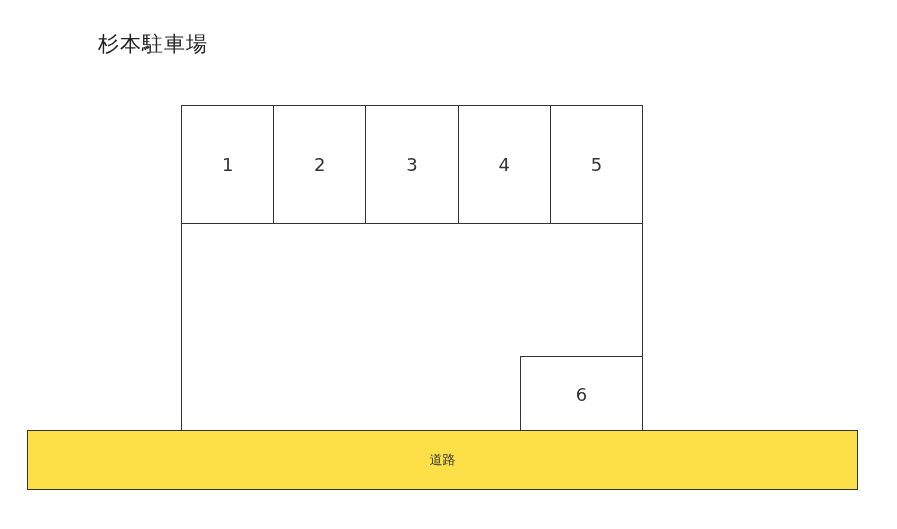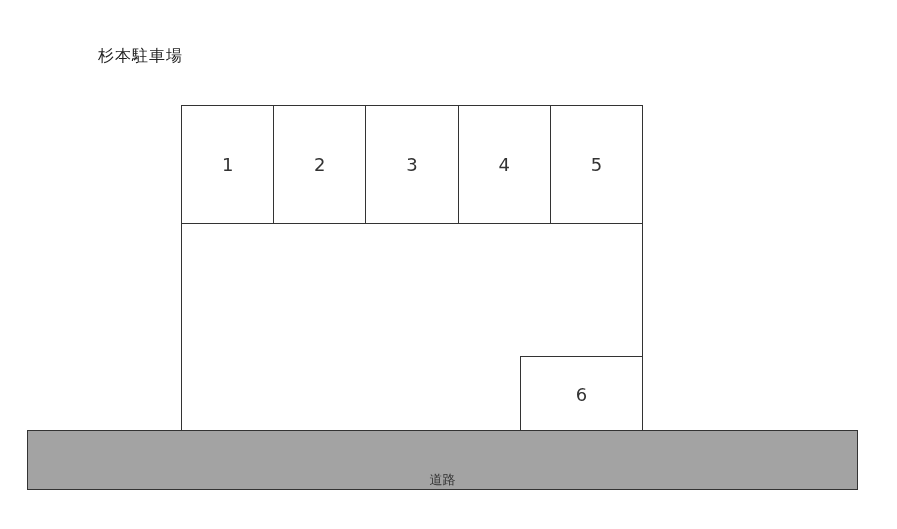--- a/index.html
+++ b/index.html
@@ -1,29 +1,29 @@
 <!DOCTYPE html>
 <html><head>
 <meta charset="utf-8">
 <style>
   html, body { margin:0; padding:0; background:#ffffff; }
   body { width:897px; height:529px; position:relative; overflow:hidden;
          font-family:"DejaVu Sans", "Liberation Sans", sans-serif; color:#222; }
-  .title { position:absolute; left:98px; top:46px; font-size:16px; letter-spacing:1px; color:#222; }
+  .title { position:absolute; left:98px; top:30px; font-size:21px; letter-spacing:1px; color:#222; }
   .box { position:absolute; border:1.5px solid #333; box-sizing:border-box; background:transparent; }
   .lot { left:181px; top:105px; width:462px; height:327px; }
   .stall-row { position:absolute; left:181px; top:105px; width:462px; height:119px; display:flex;
                border:1.5px solid #333; box-sizing:border-box; }
   .stall { flex:1; border-right:1.5px solid #333; display:flex; align-items:center; justify-content:center;
            font-size:18px; color:#333; box-sizing:border-box; }
   .stall:last-child { border-right:none; }
   .stall6 { left:520px; top:356px; width:123px; height:76px; display:flex; align-items:center;
             justify-content:center; font-size:18px; color:#333; }
-  .road { left:27px; top:430px; width:831px; height:60px; display:flex; align-items:flex-end;
-          justify-content:center; font-size:13px; color:#333; background:#a3a3a3; }
+  .road { left:27px; top:430px; width:831px; height:60px; display:flex; align-items:center;
+          justify-content:center; font-size:13px; color:#333; background:#fde047; }
 </style>
 </head>
 <body>
 
 <div class="title">杉本駐車場</div>
 
 <div class="box lot"></div>
 
 <div class="stall-row">
   <div class="stall">1</div>

